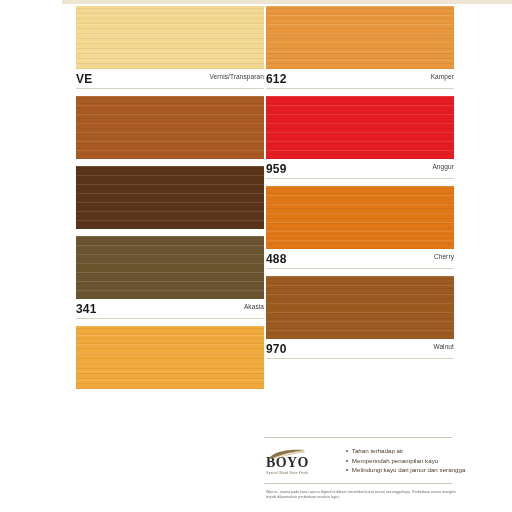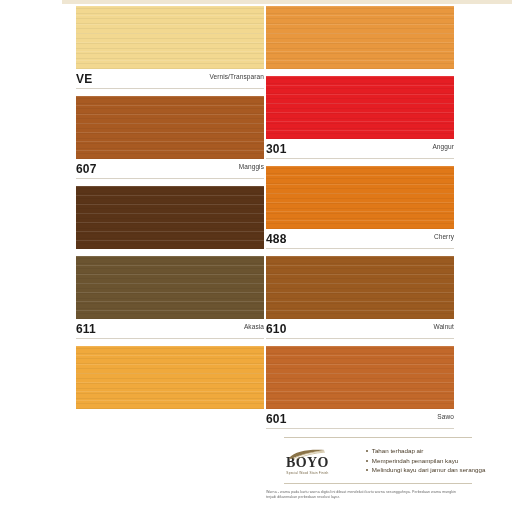--- a/index.html
+++ b/index.html
@@ -111,21 +111,21 @@
     right: 0;
     top: 4px;
     font-size: 6.5px;
     color: #3a3a3a;
     letter-spacing: 0.1px;
   }
 
   
   .info-box {
     position: absolute;
-    left: 284px;
+    left: 264px;
     top: 437px;
     width: 188px;
     border-top: 1px solid #cfc7b4;
     border-bottom: 1px solid #cfc7b4;
     height: 47px;
     box-sizing: border-box;
     display: flex;
     align-items: center;
     gap: 30px;
   }
@@ -207,93 +207,83 @@
           <div class="labels">
             <div class="code">VE</div>
             <div class="name">Vernis/Transparan</div>
           </div>
         </div>
         <div class="swatch-cell">
           <div class="swatch" style="background: rgb(168, 90, 34);">
             <div class="grain"></div>
             <div class="grain2"></div>
           </div>
-          <div class="labels">
-            <div class="code">607</div>
-            <div class="name">Manggis</div>
-          </div>
         </div>
         <div class="swatch-cell">
           <div class="swatch" style="background: rgb(90, 52, 24);">
             <div class="grain"></div>
             <div class="grain2"></div>
           </div>
         </div>
         <div class="swatch-cell">
           <div class="swatch" style="background: rgb(107, 84, 48);">
             <div class="grain"></div>
             <div class="grain2"></div>
           </div>
           <div class="labels">
-            <div class="code">611</div>
+            <div class="code">341</div>
             <div class="name">Akasia</div>
           </div>
         </div>
         <div class="swatch-cell">
           <div class="swatch" style="background: rgb(240, 169, 60);">
             <div class="grain"></div>
             <div class="grain2"></div>
           </div>
         </div>
       </div>
     <div class="col col-right" id="col-right">
         <div class="swatch-cell">
           <div class="swatch" style="background: rgb(232, 151, 62);">
             <div class="grain"></div>
             <div class="grain2"></div>
           </div>
+          <div class="labels">
+            <div class="code">612</div>
+            <div class="name">Kamper</div>
+          </div>
         </div>
         <div class="swatch-cell">
           <div class="swatch" style="background: rgb(229, 29, 35);">
             <div class="grain"></div>
             <div class="grain2"></div>
           </div>
           <div class="labels">
-            <div class="code">301</div>
+            <div class="code">959</div>
             <div class="name">Anggur</div>
           </div>
         </div>
         <div class="swatch-cell">
           <div class="swatch" style="background: rgb(224, 120, 24);">
             <div class="grain"></div>
             <div class="grain2"></div>
           </div>
           <div class="labels">
             <div class="code">488</div>
             <div class="name">Cherry</div>
           </div>
         </div>
         <div class="swatch-cell">
           <div class="swatch" style="background: rgb(154, 90, 32);">
             <div class="grain"></div>
             <div class="grain2"></div>
           </div>
           <div class="labels">
-            <div class="code">610</div>
+            <div class="code">970</div>
             <div class="name">Walnut</div>
-          </div>
-        </div>
-        <div class="swatch-cell">
-          <div class="swatch" style="background: rgb(194, 104, 42);">
-            <div class="grain"></div>
-            <div class="grain2"></div>
-          </div>
-          <div class="labels">
-            <div class="code">601</div>
-            <div class="name">Sawo</div>
           </div>
         </div>
       </div>
   </div>
 
   <div class="info-box">
     <div class="logo-wrap">
       <div class="logo-swoosh">
         <svg width="40" height="11" viewBox="0 0 40 11" xmlns="http://www.w3.org/2000/svg">
           <path d="M2 9 C8 2, 22 0, 38 1 C24 3, 12 6, 4 10 Z" fill="#8a7348"></path>

